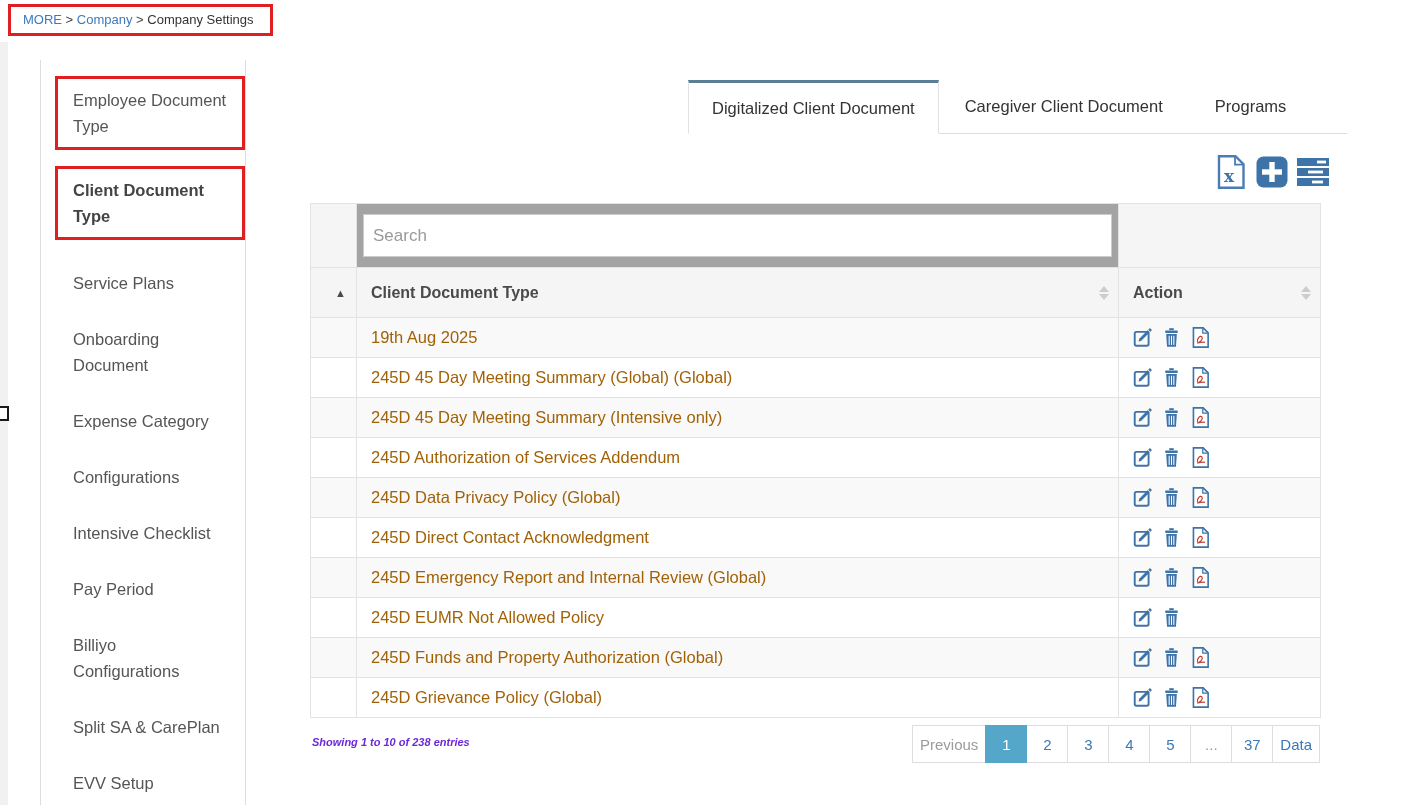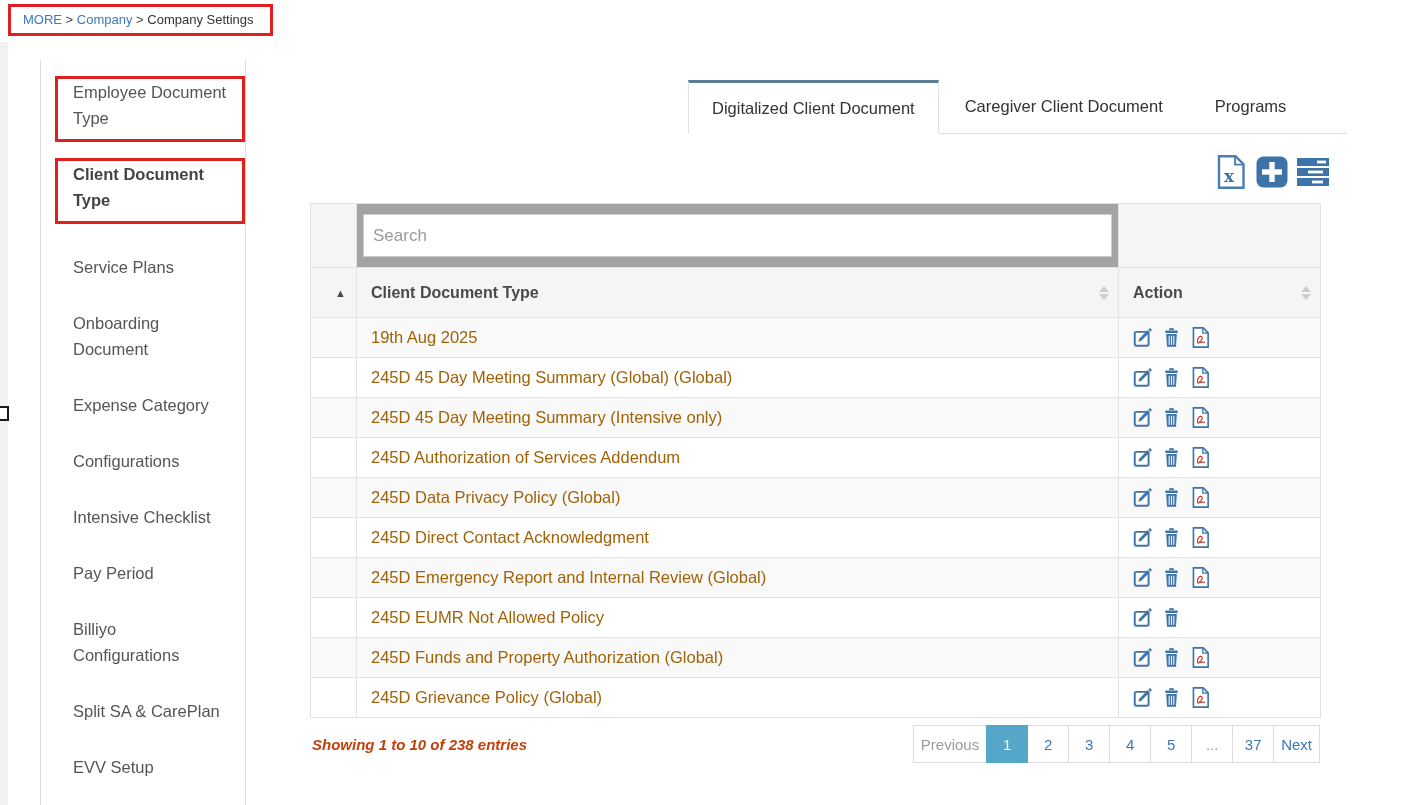--- a/index.html
+++ b/index.html
@@ -17,21 +17,21 @@
     background:#fff; padding:5px 16px 6px 12px; font-size:13px; white-space:nowrap; }
   .bc-item { color:#333; }
   .bc-item.link { color:#3d79bb; cursor:pointer; }
   .bc-sep { color:#444; }
 
   
   .sidebar { position:absolute; left:40px; top:60px; width:206px; height:745px;
     border-left:1px solid #ddd; border-right:1px solid #ddd; background:#fff; }
   .side-item { margin:30px 18px 30px 32px; font-size:16.5px; line-height:26px;
     color:#555; cursor:pointer; width:150px; }
-  .side-item.boxed { border:3px solid #e02020; margin:16px 0 8px 14px; padding:0 10px 8px 15px;
+  .side-item.boxed { border:3px solid #e02020; margin:16px 0 8px 14px; padding:8px 10px 8px 15px;
     width:190px; }
   .side-item.bold { font-weight:bold; color:#444; }
 
   
   .tab-bar { position:absolute; left:688px; top:80px; width:659px; height:54px;
     display:flex; border-bottom:1px solid #ddd; }
   .tab { display:flex; align-items:center; padding:0 26px; font-size:16.5px; color:#333;
     cursor:pointer; white-space:nowrap; }
   .tab.active { font-weight:normal; border-top:3px solid #5a7e95; border-left:1px solid #e2e2e2;
     border-right:1px solid #e2e2e2; border-bottom:1px solid #fff; margin-bottom:-1px;
@@ -66,22 +66,22 @@
     border-right:5px solid transparent; border-top:6px solid #ccc; }
   tbody tr { height:40px; }
   tbody tr.odd td { background:#f9f9f9; }
   tbody tr.even td { background:#fff; }
   td.cell-name { color:#a16207; padding-left:14px; }
   td.cell-actions { padding-left:13px; }
   .act { display:inline-block; vertical-align:middle; margin-right:9px; cursor:pointer; }
   .act svg { display:block; }
 
   
-  .summary { position:absolute; left:312px; top:736px; font-size:15px; font-weight:bold;
-    font-style:italic; color:#c2410c; }
+  .summary { position:absolute; left:312px; top:736px; font-size:11px; font-weight:bold;
+    font-style:italic; color:#6d28d9; }
   .pagination { position:absolute; right:86px; top:725px; display:flex; font-size:15px; }
   .page-btn { border:1px solid #ddd; margin-left:-1px; background:#fff; color:#3b78b5;
     min-width:42px; height:38px; display:flex; align-items:center; justify-content:center;
     padding:0 7px; cursor:pointer; }
   .page-btn.muted { color:#9b9b9b; }
   .page-btn.active { background:#54a7c8; border-color:#54a7c8; color:#fff; z-index:2; }
 </style>
 </head>
 <body>
 
@@ -369,14 +369,14 @@
 <div class="summary">Showing 1 to 10 of 238 entries</div>
 <div class="pagination">
     <span class="page-btn muted">Previous</span>
     <span class="page-btn active">1</span>
     <span class="page-btn">2</span>
     <span class="page-btn">3</span>
     <span class="page-btn">4</span>
     <span class="page-btn">5</span>
     <span class="page-btn muted">...</span>
     <span class="page-btn">37</span>
-    <span class="page-btn">Next</span>
+    <span class="page-btn">Data</span>
   </div>
 
 </body></html>

